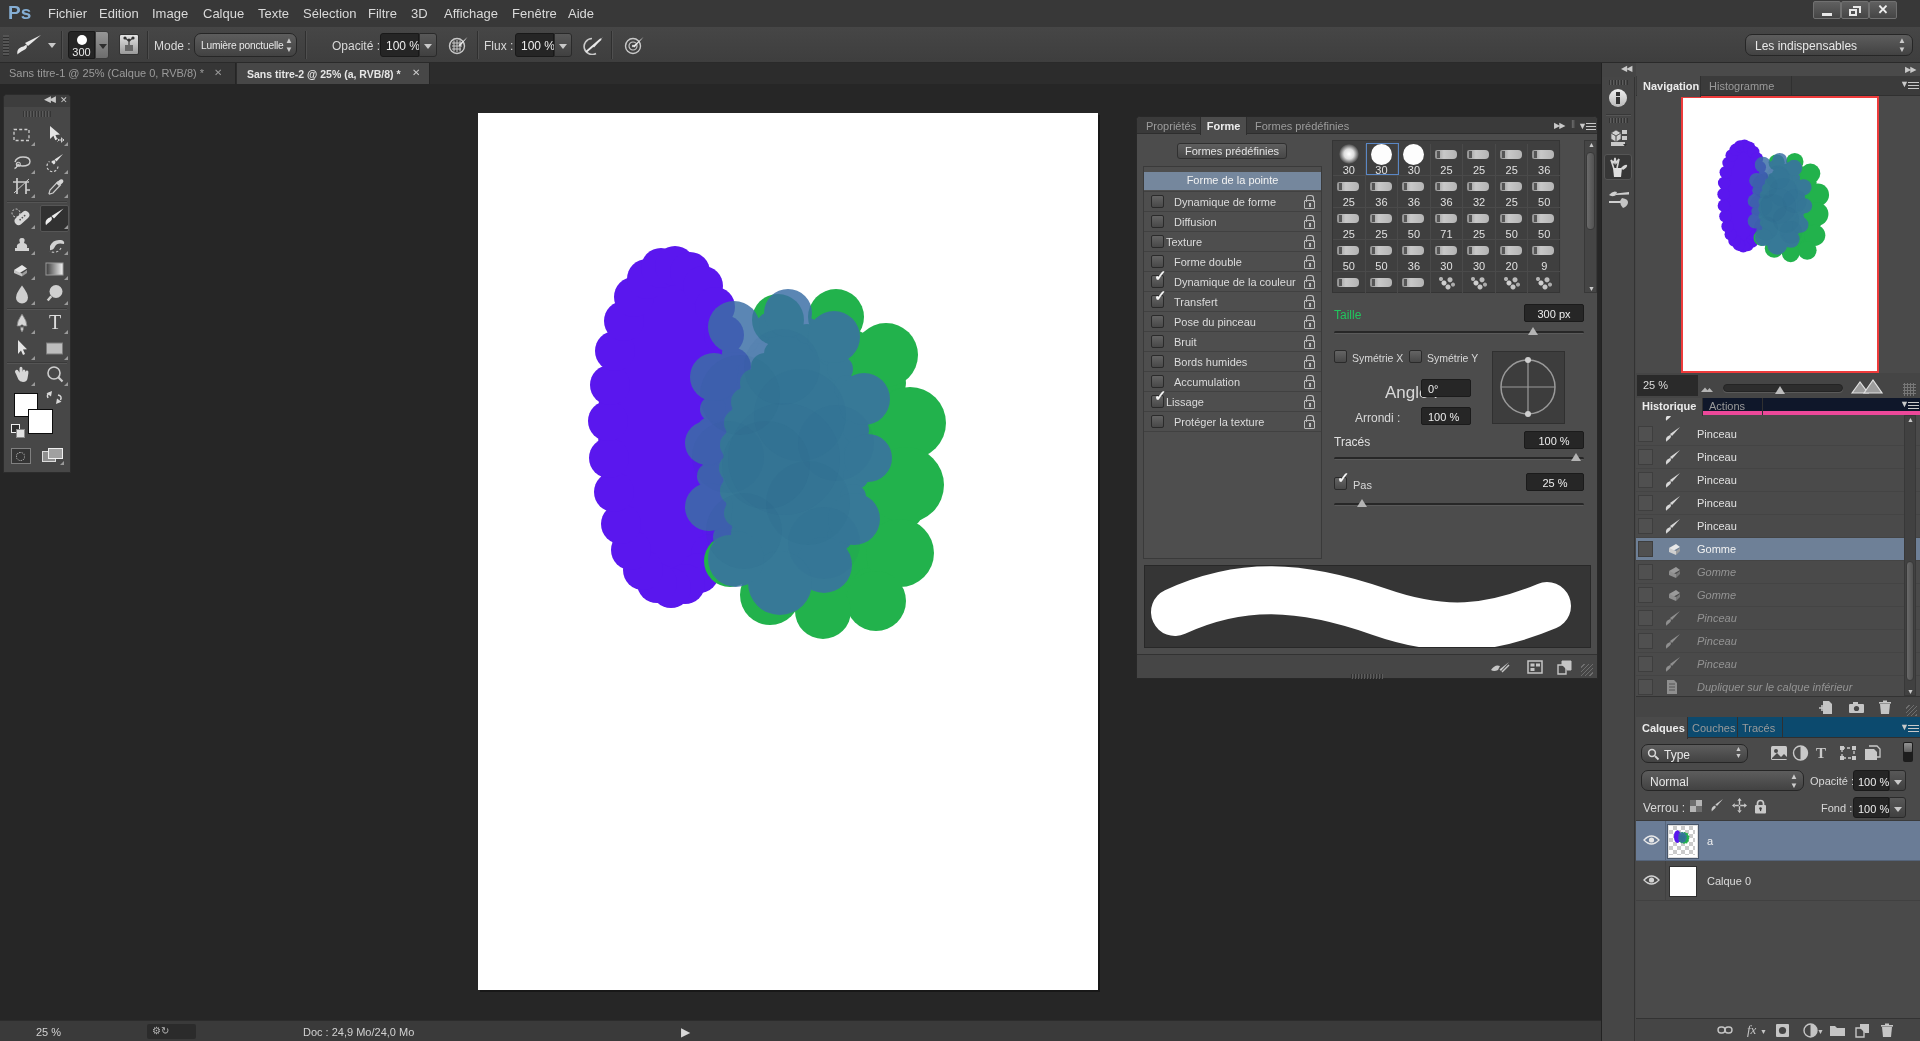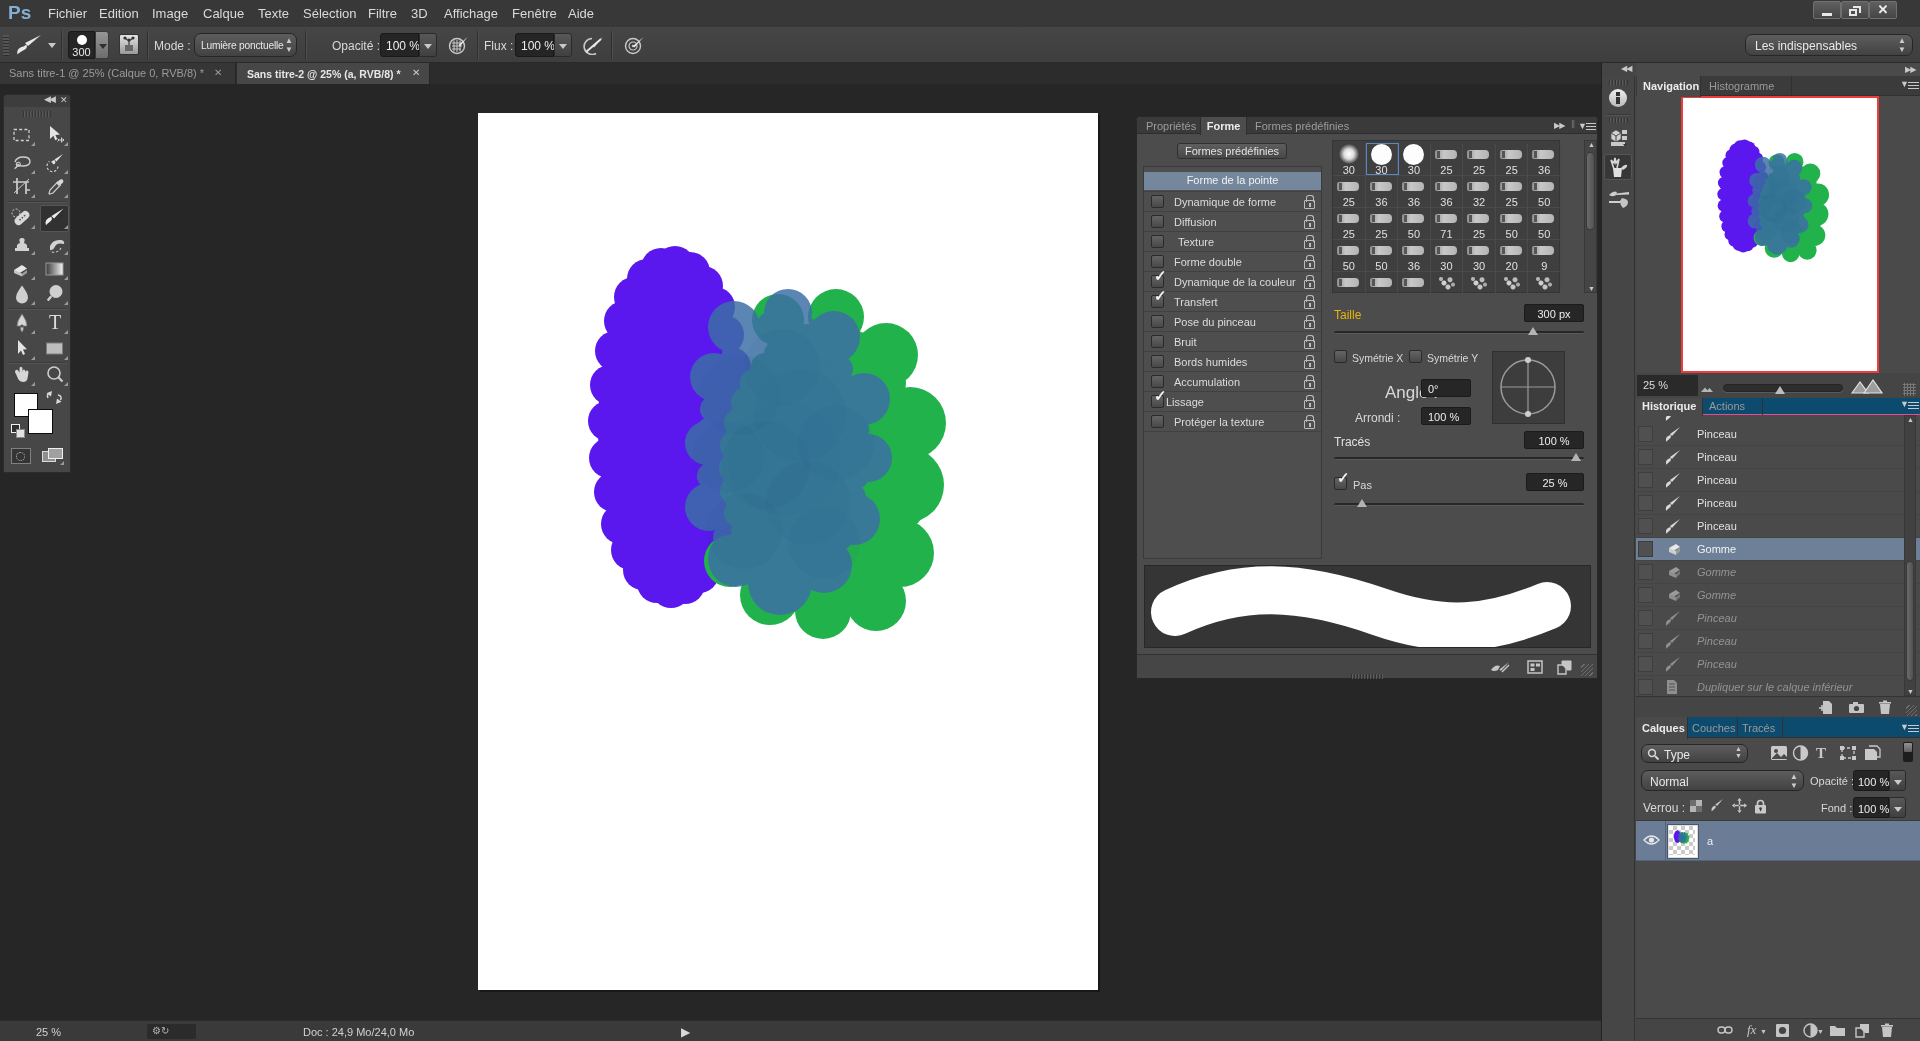--- a/index.html
+++ b/index.html
@@ -447,21 +447,21 @@
       <div class="abs" style="left:0;top:244px;width:177px;height:1px;background:#414141"></div>
       <div class="abs" style="left:0;top:264px;width:177px;height:1px;background:#414141"></div>
       <div class="abs" style="left:0;top:5px;width:177px;height:18px;background:#75879d;color:#f2f2f2;text-align:center"><span style="position:relative;top:2px">Forme de la pointe</span></div>
 <div class="cb" style="left:7px;top:28px"></div>
       <span class="abs" style="left:30px;top:29px;color:#dcdcdc">Dynamique de forme</span>
       <span class="lock" style="left:160px;top:33px"></span>
 <div class="cb" style="left:7px;top:48px"></div>
       <span class="abs" style="left:30px;top:49px;color:#dcdcdc">Diffusion</span>
       <span class="lock" style="left:160px;top:53px"></span>
 <div class="cb" style="left:7px;top:68px"></div>
-      <span class="abs" style="left:34px;top:69px;color:#dcdcdc">Texture</span>
+      <span class="abs" style="left:22px;top:69px;color:#dcdcdc">Texture</span>
       <span class="lock" style="left:160px;top:73px"></span>
 <div class="cb" style="left:7px;top:88px"></div>
       <span class="abs" style="left:30px;top:89px;color:#dcdcdc">Forme double</span>
       <span class="lock" style="left:160px;top:93px"></span>
 <div class="cb" style="left:7px;top:108px">
         <span class="ck" style="left:1px;top:-3px">✓</span>
       </div>
       <span class="abs" style="left:30px;top:109px;color:#dcdcdc">Dynamique de la couleur</span>
       <span class="lock" style="left:160px;top:113px"></span>
 <div class="cb" style="left:7px;top:128px">
@@ -652,21 +652,21 @@
 <div style="position:absolute;left:195.4px;top:131px;width:32.6px;height:22px;border-right:1px solid #4a4a4a">
         <div style="position:absolute;left:5px;top:3px;width:20px;height:16px;background:radial-gradient(circle at 40% 50%,#cfcfcf 0 2px,transparent 3px),radial-gradient(circle at 70% 30%,#bbb 0 2px,transparent 3px),radial-gradient(circle at 25% 25%,#b5b5b5 0 1.5px,transparent 2.5px),radial-gradient(circle at 60% 75%,#c5c5c5 0 2px,transparent 3px),radial-gradient(circle at 85% 60%,#ababab 0 1.5px,transparent 2.5px)"></div>
       </div>
 <div style="position:absolute;left:32.6px;top:2px;width:33px;height:32px;border:1px solid #5a87c5"></div>
 </div>
 <div class="abs" style="left:447px;top:23px;width:13px;height:153px;background:#454545;border:1px solid #383838">
       <span style="position:absolute;left:3px;top:0px;color:#c9c9c9;font-size:7px">▲</span>
       <span style="position:absolute;left:3px;bottom:0px;color:#c9c9c9;font-size:7px">▼</span>
       <div style="position:absolute;left:1px;top:11px;width:9px;height:78px;background:linear-gradient(90deg,#6a6a6a,#525252);border:1px solid #393939;border-radius:4px"></div>
     </div>
-<span class="abs" style="left:197px;top:191px;font-size:12px;color:#eab308">Taille</span>
+<span class="abs" style="left:197px;top:191px;font-size:12px;color:#22c55e">Taille</span>
 <div class="vbox abs" style="left:387px;top:187px;width:60px;height:18px"><span style="position:relative;top:1px">300 px</span></div>
 <div class="sldtrack" style="left:197px;top:214px;width:250px"></div>
 <div class="sldthumb" style="left:391px;top:210px"></div>
 <div class="cb" style="left:197px;top:233px"></div>
     <span class="abs" style="left:215px;top:235px;font-size:10.5px">Symétrie X</span>
 <div class="cb" style="left:272px;top:233px"></div>
     <span class="abs" style="left:290px;top:235px;font-size:10.5px">Symétrie Y</span>
 <span class="abs" style="left:248px;top:266px;font-size:17px">Angle&nbsp;:</span>
 <div class="vbox abs" style="left:284px;top:262px;width:50px;height:18px;text-align:left"><span style="position:relative;top:1px;left:6px">0°</span></div>
 <span class="abs" style="left:218px;top:294px;font-size:12px">Arrondi&nbsp;:</span>
@@ -781,21 +781,21 @@
         </svg>
 <div class="abs" style="left:87px;top:11px;width:120px;height:8px;background:#2d2d2d;border:1px solid #242424;border-radius:4px;box-shadow:0 1px 0 #5a5a5a"></div>
 <div class="sldthumb" style="left:139px;top:13px;border-bottom-color:#bdbdbd"></div>
 <svg class="abs" style="left:214px;top:5px" width="34" height="16" viewBox="0 0 34 16">
           <path d="M2 15 L10 4 L18 15z" fill="#9d9d9d" stroke="#e2e2e2" stroke-width="1.2"></path>
           <path d="M14 15 L23 2 L32 15z" fill="#9d9d9d" stroke="#e2e2e2" stroke-width="1.2"></path>
         </svg>
 <div class="abs" style="left:267px;top:10px;width:13px;height:13px;background-image:radial-gradient(#777 1px,transparent 1.2px);background-size:3px 3px"></div>
 </div>
 
-<div class="abs" style="left:0;top:335px;width:285px;height:17px;background:#0c4a6e;border-bottom:1px solid #ec4899">
+<div class="abs" style="left:0;top:335px;width:285px;height:17px;background:#0f172a;border-bottom:4px solid #ec4899">
         <div class="abs" style="left:0;top:0;width:67px;height:18px;background:#4a4a4a;border-right:1px solid #303030;z-index:2">
           <span style="position:absolute;left:6px;top:2px;font-weight:bold;font-size:11px;color:#ececec">Historique</span>
         </div>
         <span class="abs" style="left:73px;top:2px;font-size:11px;color:#9a9a9a">Actions</span>
         <div class="abs" style="left:126px;top:0;width:1px;height:17px;background:#303030"></div>
         <span class="abs" style="left:264px;top:1px;color:#c9c9c9;font-size:9px">▼</span>
         <div class="abs" style="left:272px;top:2px;width:11px;height:9px;background-image:repeating-linear-gradient(0deg,#c9c9c9 0,#c9c9c9 1px,transparent 1px,transparent 3px)"></div>
       </div>
 <div class="abs" style="left:0;top:352px;width:285px;height:281px;background:#4a4a4a;overflow:hidden">
 <svg class="abs" style="left:28px;top:-10px" width="18" height="16" viewBox="0 0 18 16">
@@ -1038,20 +1038,29 @@
 <div class="abs" style="left:29px;top:0;width:1px;height:40px;background:#55647a"></div>
 <div class="abs" style="left:33px;top:5px;width:28px;height:31px;background:#fff;outline:1px solid #dedede;box-shadow:0 0 0 2px #49576b">
 <svg width="26" height="29" viewBox="0 0 26 29" style="background:repeating-conic-gradient(#cbcbcb 0 25%,#fff 0 50%) 0 0/8px 8px">
             <g transform="scale(0.0435,0.0338)">
               <use href="#blobs"></use>
             </g>
           </svg>
         </div>
 <span class="abs" style="left:71px;top:14px;color:#f0f0f0">a</span>
 </div>
+<div class="abs" style="left:0;top:798px;width:285px;height:40px;background:#4a4a4a;border-bottom:1px solid #414141">
+<svg class="abs" style="left:7px;top:13px" width="17" height="12" viewBox="0 0 17 12">
+          <path d="M1 6 Q8.5 -2 16 6 Q8.5 14 1 6z" fill="none" stroke="#d2d2d2" stroke-width="1.3"></path>
+          <circle cx="8.5" cy="6" r="2.6" fill="#d2d2d2"></circle>
+        </svg>
+<div class="abs" style="left:29px;top:0;width:1px;height:40px;background:#414141"></div>
+<div class="abs" style="left:33px;top:5px;width:28px;height:31px;background:#fff;border:1px solid #2f2f2f"></div>
+<span class="abs" style="left:71px;top:14px;color:#dcdcdc">Calque 0</span>
+</div>
 <div class="abs" style="left:0;top:955px;width:285px;height:23px;background:#454545;border-top:1px solid #333">
 <svg class="abs" style="left:81px;top:6px" width="16" height="10" viewBox="0 0 16 10">
           <rect x="1" y="2" width="7" height="6" rx="3" fill="none" stroke="#c5c5c5" stroke-width="1.4"></rect>
           <rect x="8" y="2" width="7" height="6" rx="3" fill="none" stroke="#c5c5c5" stroke-width="1.4"></rect>
         </svg>
 <span class="abs" style="left:111px;top:3px;color:#c5c5c5;font-style:italic;font-size:13px;font-family:'Liberation Serif',serif">fx</span>
         <span class="abs" style="left:124px;top:9px;color:#c5c5c5;font-size:7px">▼</span>
 <svg class="abs" style="left:139px;top:4px" width="15" height="15" viewBox="0 0 15 15">
           <rect x="1" y="1" width="13" height="13" rx="1" fill="#c5c5c5"></rect>
           <circle cx="7.5" cy="7.5" r="3.6" fill="#454545"></circle>

